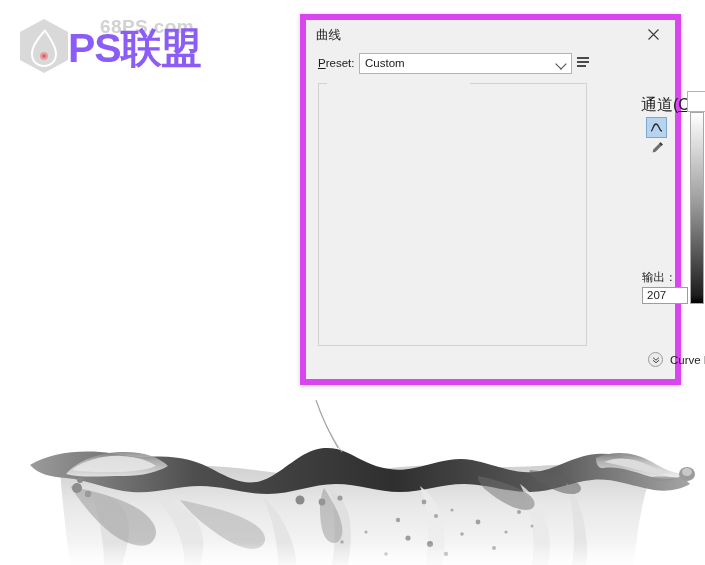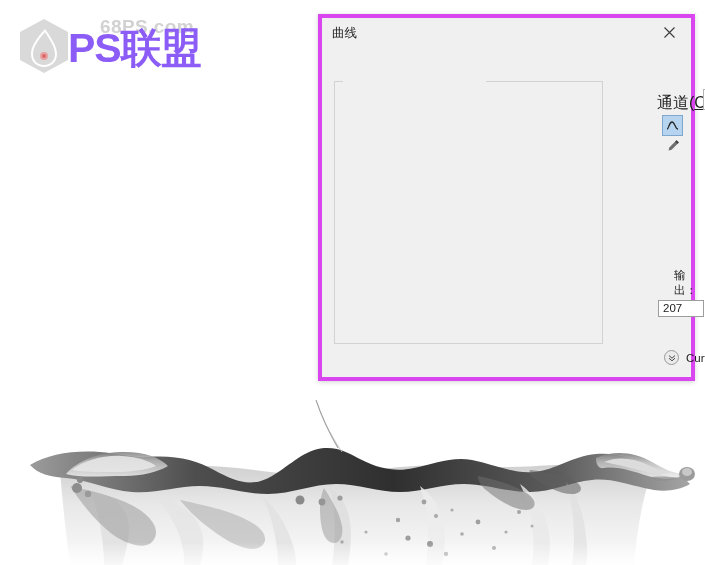--- a/index.html
+++ b/index.html
@@ -21,22 +21,22 @@
     position:absolute;left:60px;top:22px;
     font-size:41px;color:#8b5cf6;font-weight:bold;letter-spacing:-1px;
     font-family:Liberation Sans, sans-serif;line-height:1;
   }
 
   
   #splash{position:absolute;left:0;top:392px;width:705px;height:173px;overflow:hidden;background:#fff;}
 
   
   #dialog{
-    position:absolute;left:318px;top:14px;width:369px;height:359px;
-    background:#f0f0f0;border:4px solid #d946ef;
+    position:absolute;left:300px;top:14px;width:369px;height:359px;
+    background:#f0f0f0;border:6px solid #d946ef;
     box-shadow:0 1px 5px rgba(0,0,0,.18);
   }
   #titlebar{height:30px;position:relative;background:#f0f0f0;}
   #dlg-title{
     position:absolute;left:10px;top:7px;font-size:12.5px;color:#1b1b1b;
     font-family:"DejaVu Sans",sans-serif;
   }
   #close-btn{
     position:absolute;right:0;top:0;width:44px;height:29px;
     display:flex;align-items:center;justify-content:center;
@@ -92,21 +92,21 @@
   
   #graph-wrap{position:absolute;left:384px;top:92px;width:197px;height:199px;}
   #v-gradient{
     position:absolute;left:0;top:0;width:12px;height:190px;
     background:linear-gradient(to bottom,#ffffff 0%,#9a9a9a 48%,#1d1d1d 96%,#000 100%);
     border:1px solid #a8a8a8;
   }
 
   
   #output-block{position:absolute;left:336px;top:250px;}
-  #output-label{font-size:11.5px;color:#1b1b1b;margin-left:16px;}
+  #output-label{font-size:11.5px;color:#1b1b1b;}
   #output-field{
     margin-top:2px;width:46px;height:17px;background:#fff;border:1px solid #9d9d9d;
     font-size:11.5px;color:#1b1b1b;padding:1px 16px 0 4px;box-sizing:border-box;
   }
 
   
   #cdo-row{position:absolute;left:342px;top:332px;width:250px;display:flex;align-items:center;cursor:pointer;}
   #cdo-toggle{
     width:13px;height:13px;border-radius:50%;border:1px solid #9a9a9a;background:#ebebeb;
     display:flex;align-items:center;justify-content:center;
@@ -255,20 +255,32 @@
 
   <div id="titlebar">
     <div id="dlg-title">曲线</div>
     <div id="close-btn">
       <svg width="11" height="11" viewBox="0 0 11 11">
         <path d="M0.5 0.5 L10.5 10.5 M10.5 0.5 L0.5 10.5" stroke="#3a3a3a" stroke-width="1.1"></path>
       </svg>
     </div>
   </div>
 
+  <div id="preset-row">
+    <div id="preset-label"><u>P</u>reset:</div>
+    <div id="preset-select">
+      <span id="preset-value">Custom</span>
+      <span class="chev"></span>
+    </div>
+    <div id="preset-menu-icon">
+      <i style="top:1px;width:12px;"></i>
+        <i style="top:5px;width:12px;"></i>
+        <i style="top:9px;width:9px;"></i>
+    </div>
+  </div>
 
   <div id="groupbox"></div>
 
   <div id="channel-row">
     <div id="channel-label">通道(<u>C</u>):</div>
     <div id="channel-select">
       
       
     </div>
   </div>

